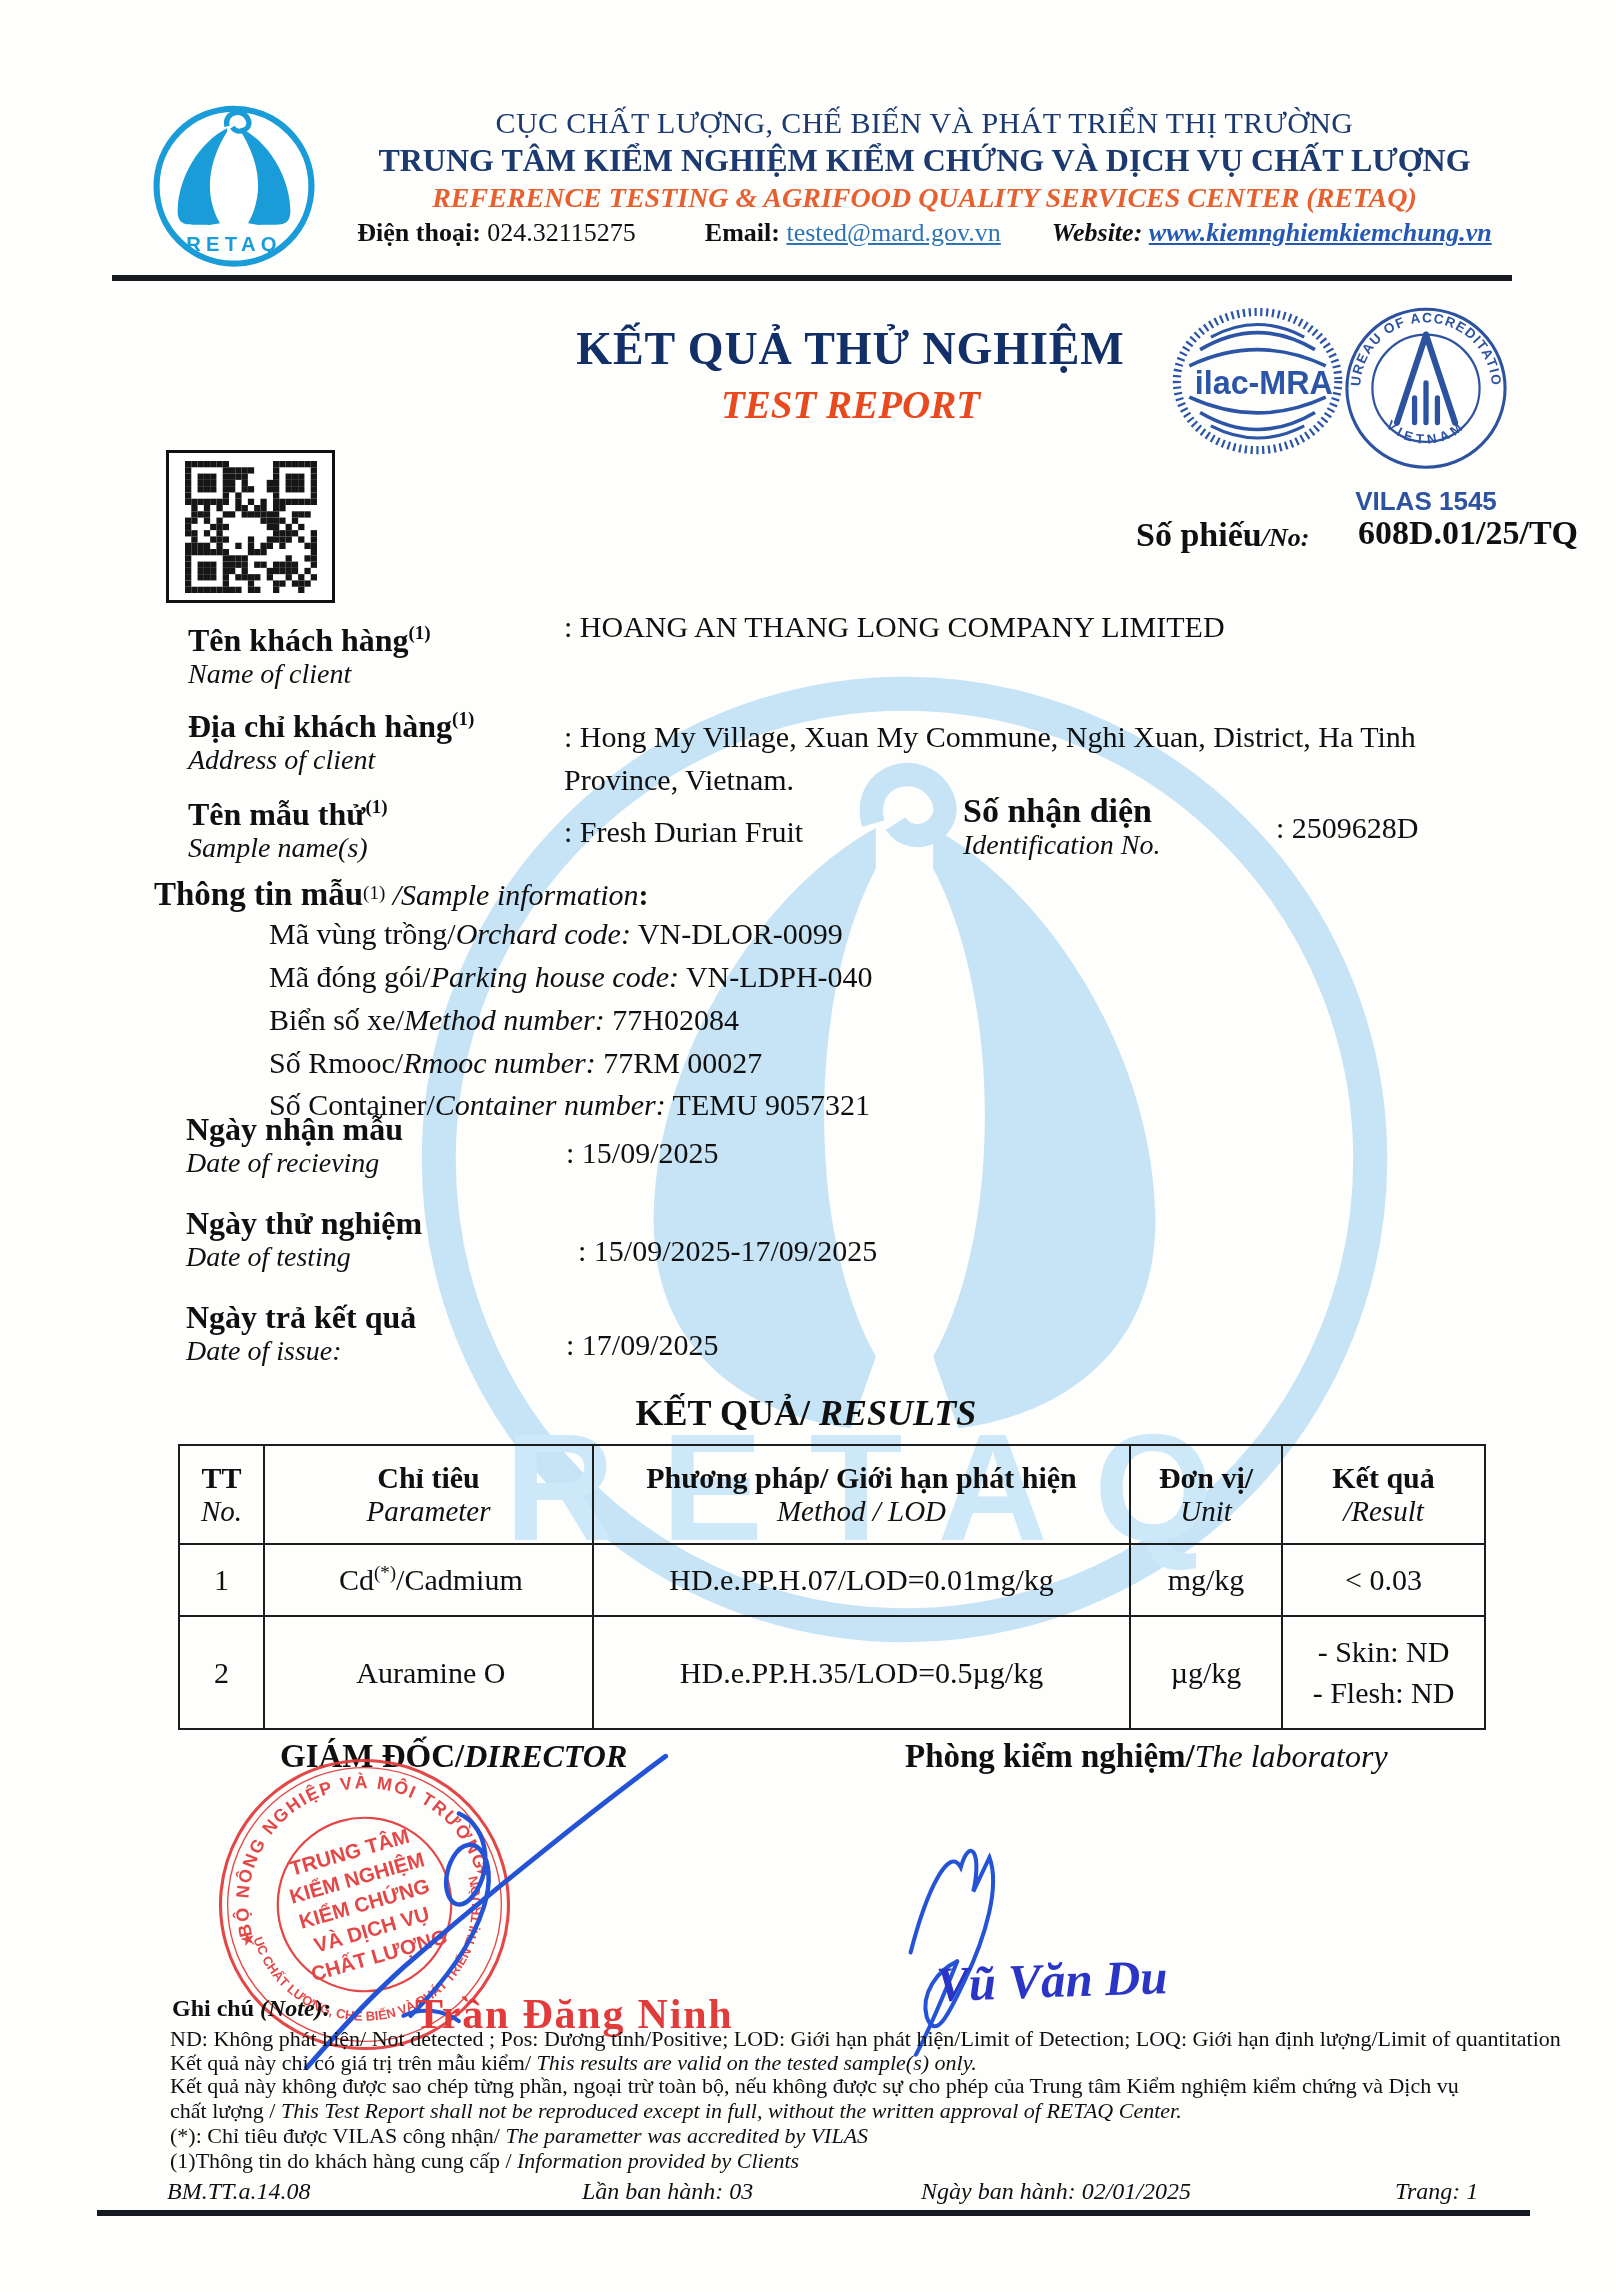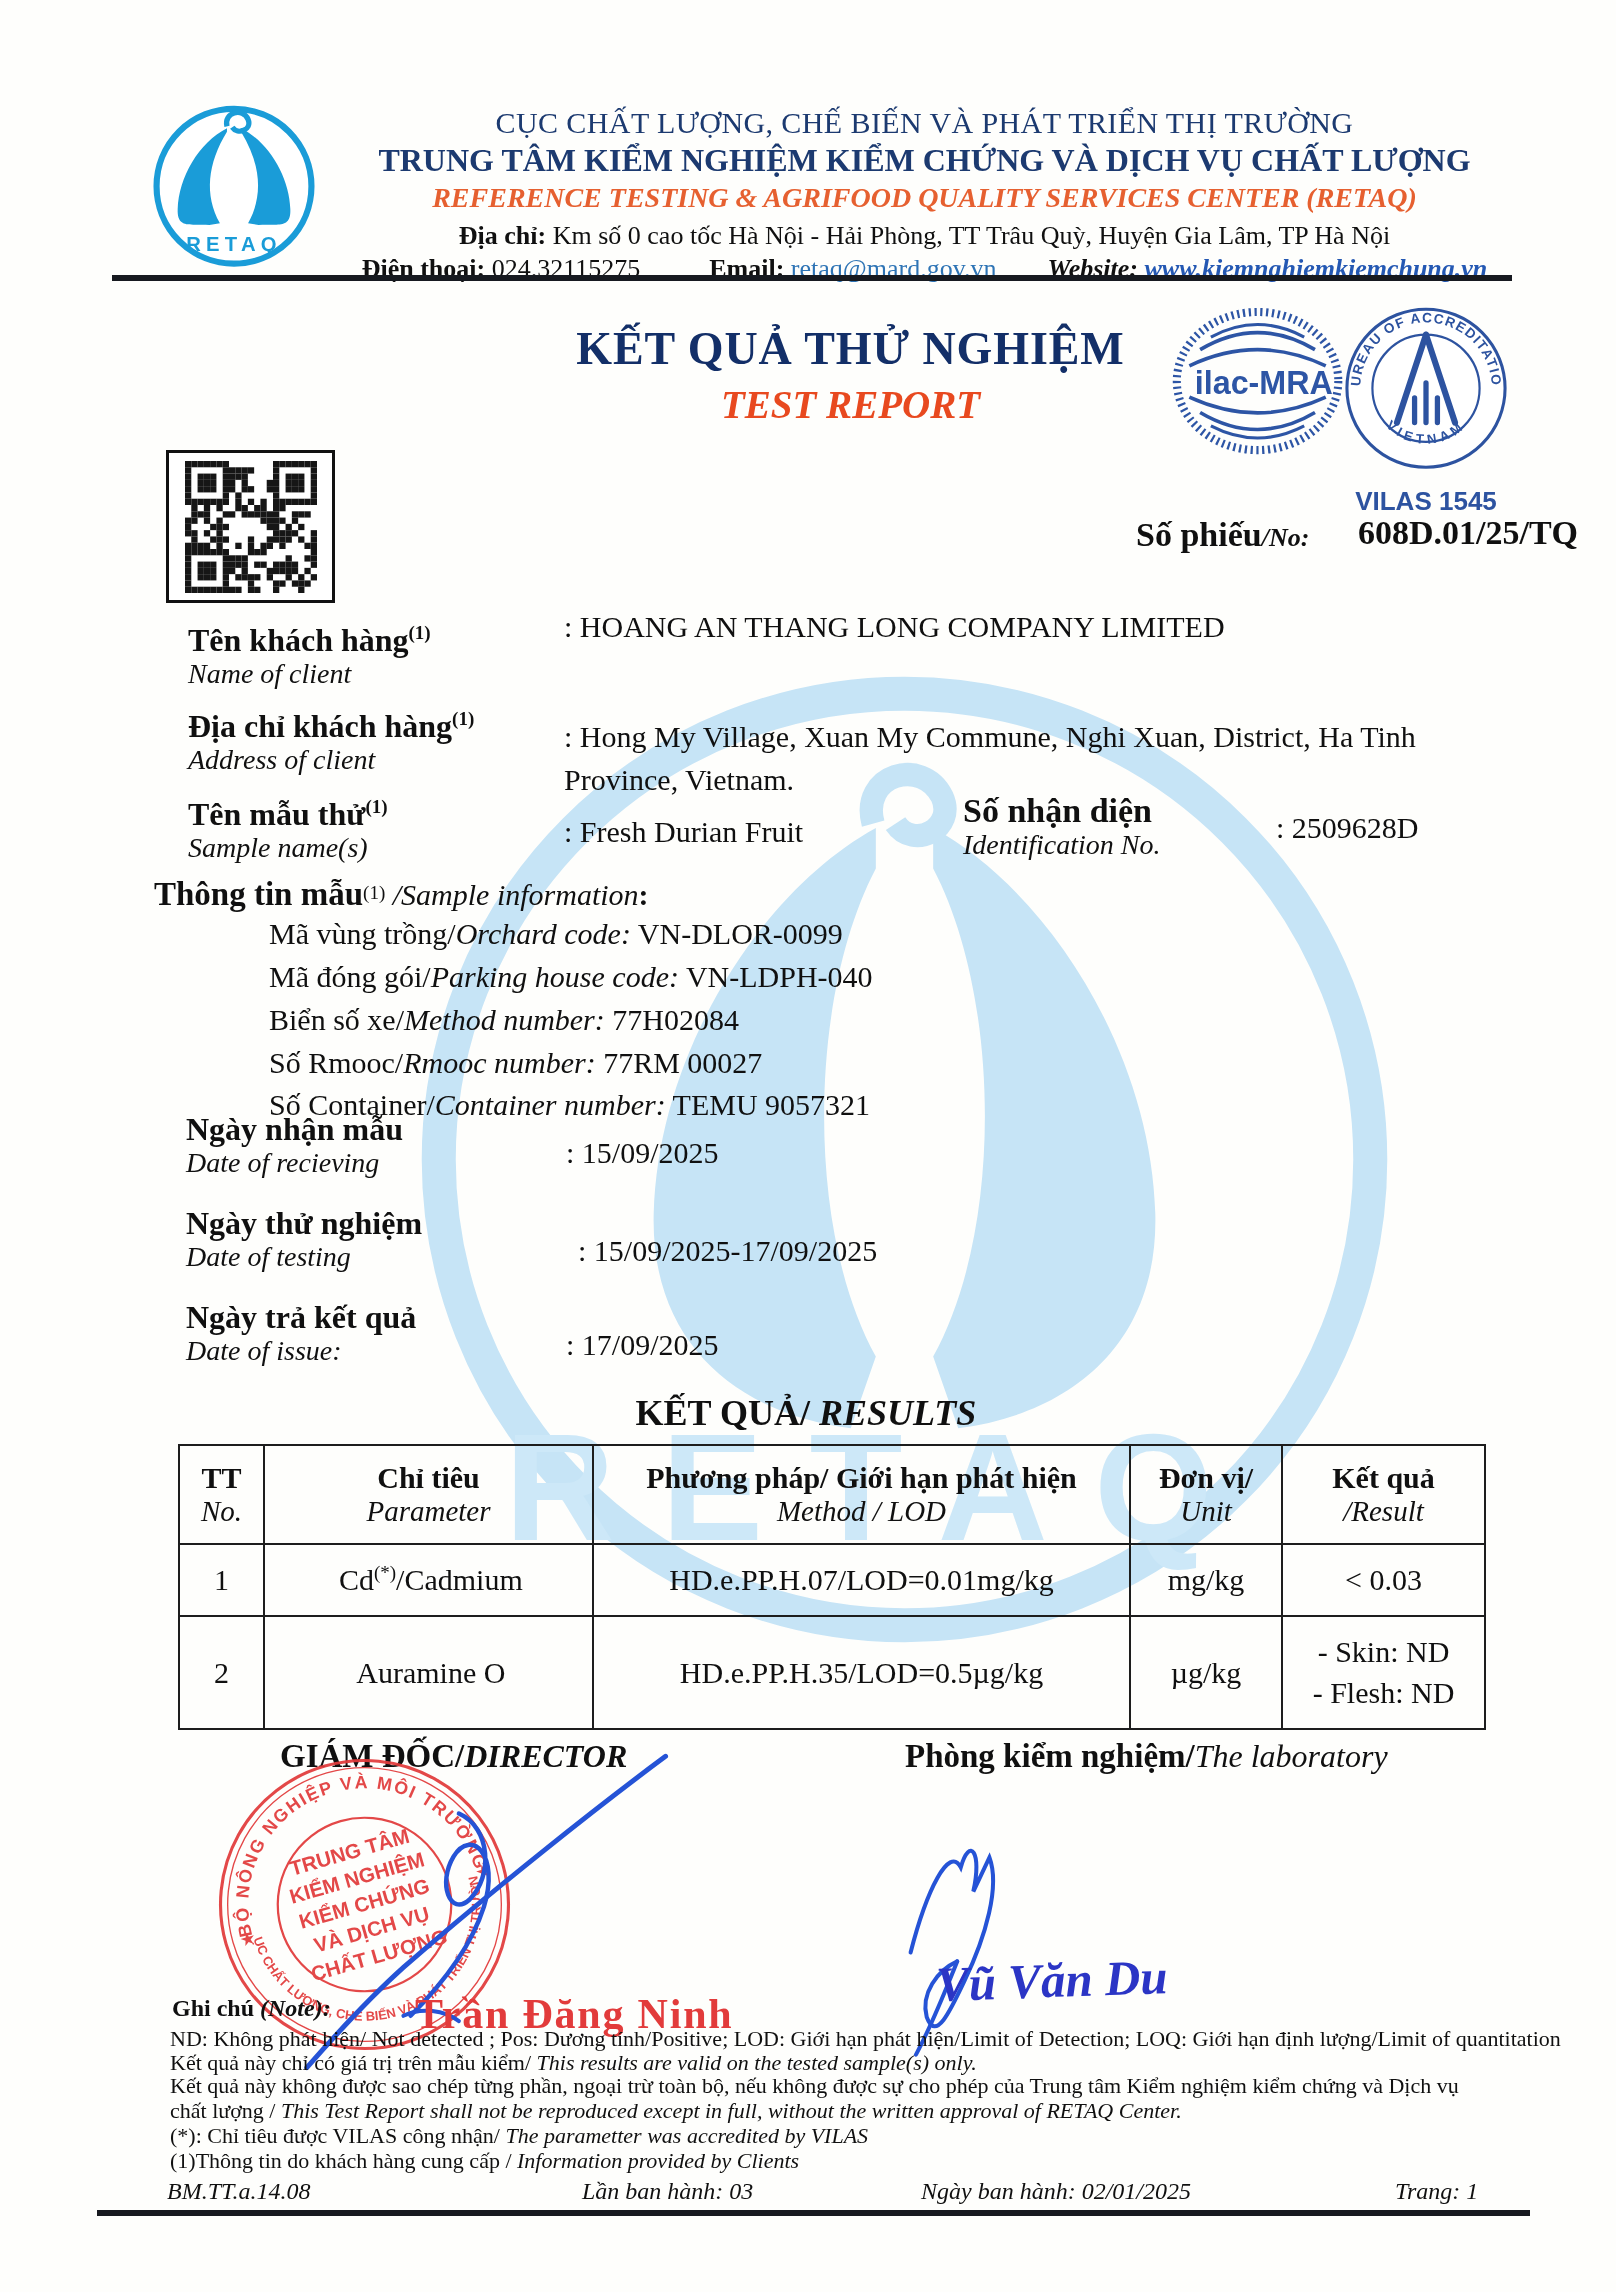--- a/index.html
+++ b/index.html
@@ -72,30 +72,26 @@
     <path d="M 92,32 C 60,48 37,88 36,124 C 35,148 52,140 72,142 L 84,140 C 66,108 70,72 92,36 Z" fill="#1a9cd8"></path>
     <path d="M 108,32 C 140,48 163,88 164,124 C 165,148 148,140 128,142 L 116,140 C 134,108 130,72 108,36 Z" fill="#1a9cd8"></path>
     <path d="M 92,30 C 88,14 110,8 116,22 C 121,34 104,40 98,31" fill="none" stroke="#1a9cd8" stroke-width="6"></path>
     <text x="100" y="172" text-anchor="middle" font-size="23" font-weight="bold" letter-spacing="6" fill="#1a9cd8" font-family="Liberation Sans, DejaVu Sans, sans-serif">RETAQ</text>
   </svg>
 
   <div class="abs hdr" style="left:322px;top:106px;">
     <div class="hdr-l1">CỤC CHẤT LƯỢNG, CHẾ BIẾN VÀ PHÁT TRIỂN THỊ TRƯỜNG</div>
     <div class="hdr-l2">TRUNG TÂM KIỂM NGHIỆM KIỂM CHỨNG VÀ DỊCH VỤ CHẤT LƯỢNG</div>
     <div class="hdr-l3">REFERENCE TESTING &amp; AGRIFOOD QUALITY SERVICES CENTER (RETAQ)</div>
-    <div class="hdr-l4">
-      <span class="b">Địa chỉ:</span>
-      <span>Km số 0 cao tốc Hà Nội - Hải Phòng, TT Trâu Quỳ, Huyện Gia Lâm, TP Hà Nội</span>
-    </div>
     <div class="hdr-l5">
       <span class="b">Điện thoại:</span>
       <span>024.32115275</span>
       <span style="display:inline-block;width:56px;"></span>
       <span class="b">Email:</span>
-      <span class="link">retaq@mard.gov.vn</span>
+      <span class="link">tested@mard.gov.vn</span>
       <span style="display:inline-block;width:38px;"></span>
       <span class="b i">Website:</span>
       <span class="weblink">www.kiemnghiemkiemchung.vn</span>
     </div>
   </div>
 
   <div class="abs rule" style="left:112px;top:275px;width:1400px;height:6.3px;"></div>
 
   <div class="abs" style="left:573px;top:322px;width:555px;text-align:center;">
     <div class="title-vi">KẾT QUẢ THỬ NGHIỆM</div>

